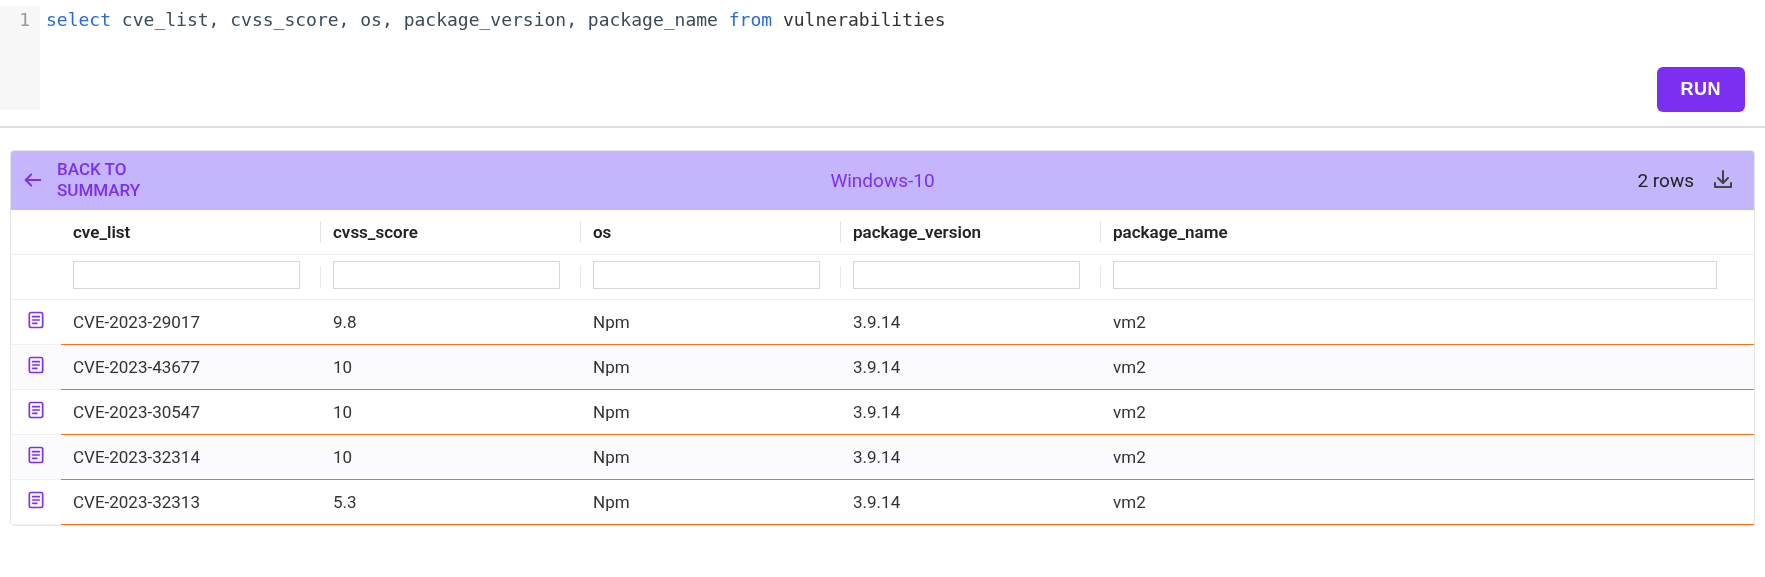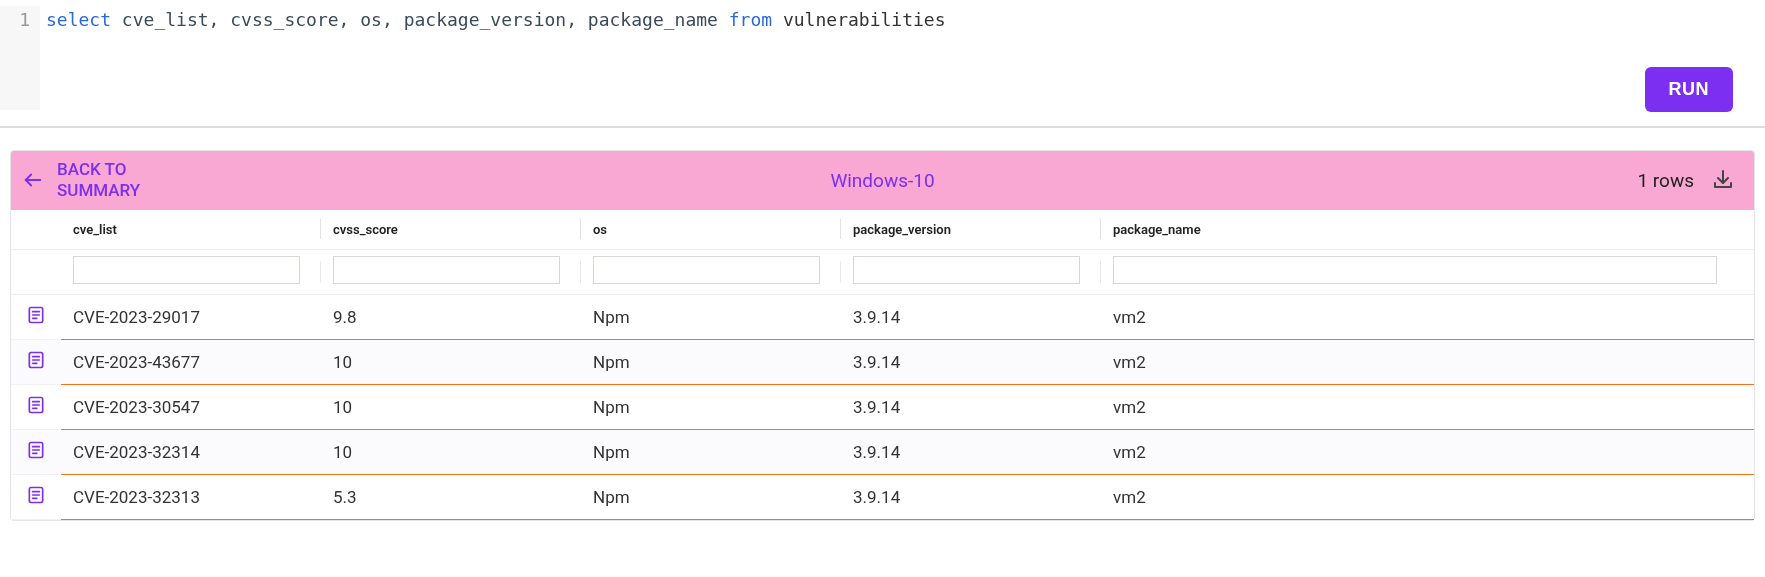--- a/index.html
+++ b/index.html
@@ -6,44 +6,44 @@
 body { font-family: -apple-system, BlinkMacSystemFont, "Segoe UI", Roboto, sans-serif; background: #fff; color: #222; width: 1765px; }
 
 .editor-area { position: relative; border-bottom: 2px solid #ddd; padding-bottom: 16px; }
 .code-editor { display: flex; font-family: "Consolas", "Monaco", monospace; font-size: 18px; line-height: 1.5; padding: 6px 0 0 0; min-height: 110px; }
 .gutter { width: 40px; text-align: right; color: #999; padding-right: 10px; background: #f7f7f8; user-select: none; }
 .code-line { padding-left: 6px; white-space: pre; text-align: center; }
 .kw { color: #2a6ad6; }
 .ident { color: #3a4a5a; }
 .tbl { color: #333; }
 
-.run-btn { position: absolute; right: 32px; bottom: 14px; background: #7c2ff0; color: #fff; border: none; border-radius: 6px; padding: 12px 24px; font-size: 18px; font-weight: 600; letter-spacing: 0.5px; cursor: pointer; }
-
-.results-wrap { margin: 22px 10px 0 10px; border: 1px solid #e5e5e8; border-radius: 4px; background: #f9a8d4; }
+.run-btn { position: absolute; right: 20px; bottom: 14px; background: #7c2ff0; color: #fff; border: none; border-radius: 6px; padding: 12px 24px; font-size: 18px; font-weight: 600; letter-spacing: 0.5px; cursor: pointer; }
+
+.results-wrap { margin: 22px 10px 0 10px; border: 1px solid #e5e5e8; border-radius: 4px; background: #c4b5fd; }
 
 .results-header { display: flex; align-items: center; padding: 8px 18px 8px 10px; position: relative; }
 .back-group { display: flex; align-items: center; gap: 12px; color: #7c2ff0; }
 .back-arrow { width: 24px; height: 24px; display: flex; align-items: center; justify-content: center; cursor: pointer; }
 .back-arrow svg { stroke: #7c2ff0; }
 .back-text { font-size: 17px; font-weight: 500; line-height: 1.25; cursor: pointer; }
 .center-title { position: absolute; left: 50%; transform: translateX(-50%); color: #7c2ff0; font-size: 19px; }
 .right-meta { margin-left: auto; display: flex; align-items: center; gap: 16px; font-size: 19px; color: #222; }
 .dl-icon { width: 26px; height: 26px; display: flex; align-items: center; justify-content: center; cursor: pointer; }
 .dl-icon svg { stroke: #444; }
 
 .table-area { background: #fff; }
 table { width: 100%; border-collapse: collapse; table-layout: fixed; }
 col.icon-col { width: 50px; }
 col.c1 { width: 260px; }
 col.c2 { width: 260px; }
 col.c3 { width: 260px; }
 col.c4 { width: 260px; }
 col.c5 { width: auto; }
 
-th { text-align: left; font-weight: 600; font-size: 13px; padding: 12px 12px; border-bottom: 1px solid #eee; position: relative; }
+th { text-align: left; font-weight: 600; font-size: 17px; padding: 12px 12px; border-bottom: 1px solid #eee; position: relative; }
 th::after { content: ""; position: absolute; right: 0; top: 25%; height: 50%; width: 1px; background: #e2e2e6; }
 th:last-child::after, th.no-sep::after { display: none; }
 
 td { font-size: 17px; padding: 10px 12px; border-bottom: 1px solid #f97316; color: #333; }
 tr.odd td { background: #fbfbfd; }
 td.icon-cell { text-align: center; border-bottom: 1px solid #f1f1f4; }
 .row-icon { display: inline-flex; width: 20px; height: 20px; }
 .row-icon svg { stroke: #7c2ff0; }
 
 .filter-row td { padding: 6px 12px 10px 12px; border-bottom: 1px solid #eee; position: relative; }
@@ -73,21 +73,21 @@
             <polyline points="10 18 4 12 10 6"></polyline>
           </svg>
       </span>
       <div class="back-text">
         <div>BACK TO</div>
         <div>SUMMARY</div>
       </div>
     </div>
     <div class="center-title">Windows-10</div>
     <div class="right-meta">
-      <span>1 rows</span>
+      <span>2 rows</span>
       <span class="dl-icon">
         <svg viewBox="0 0 24 24" width="24" height="24" fill="none" stroke-width="2" stroke-linecap="round" stroke-linejoin="round">
             <path d="M12 3v12"></path>
             <polyline points="7 10 12 15 17 10"></polyline>
             <path d="M4 15v4h16v-4"></path>
           </svg>
       </span>
     </div>
   </div>
 

